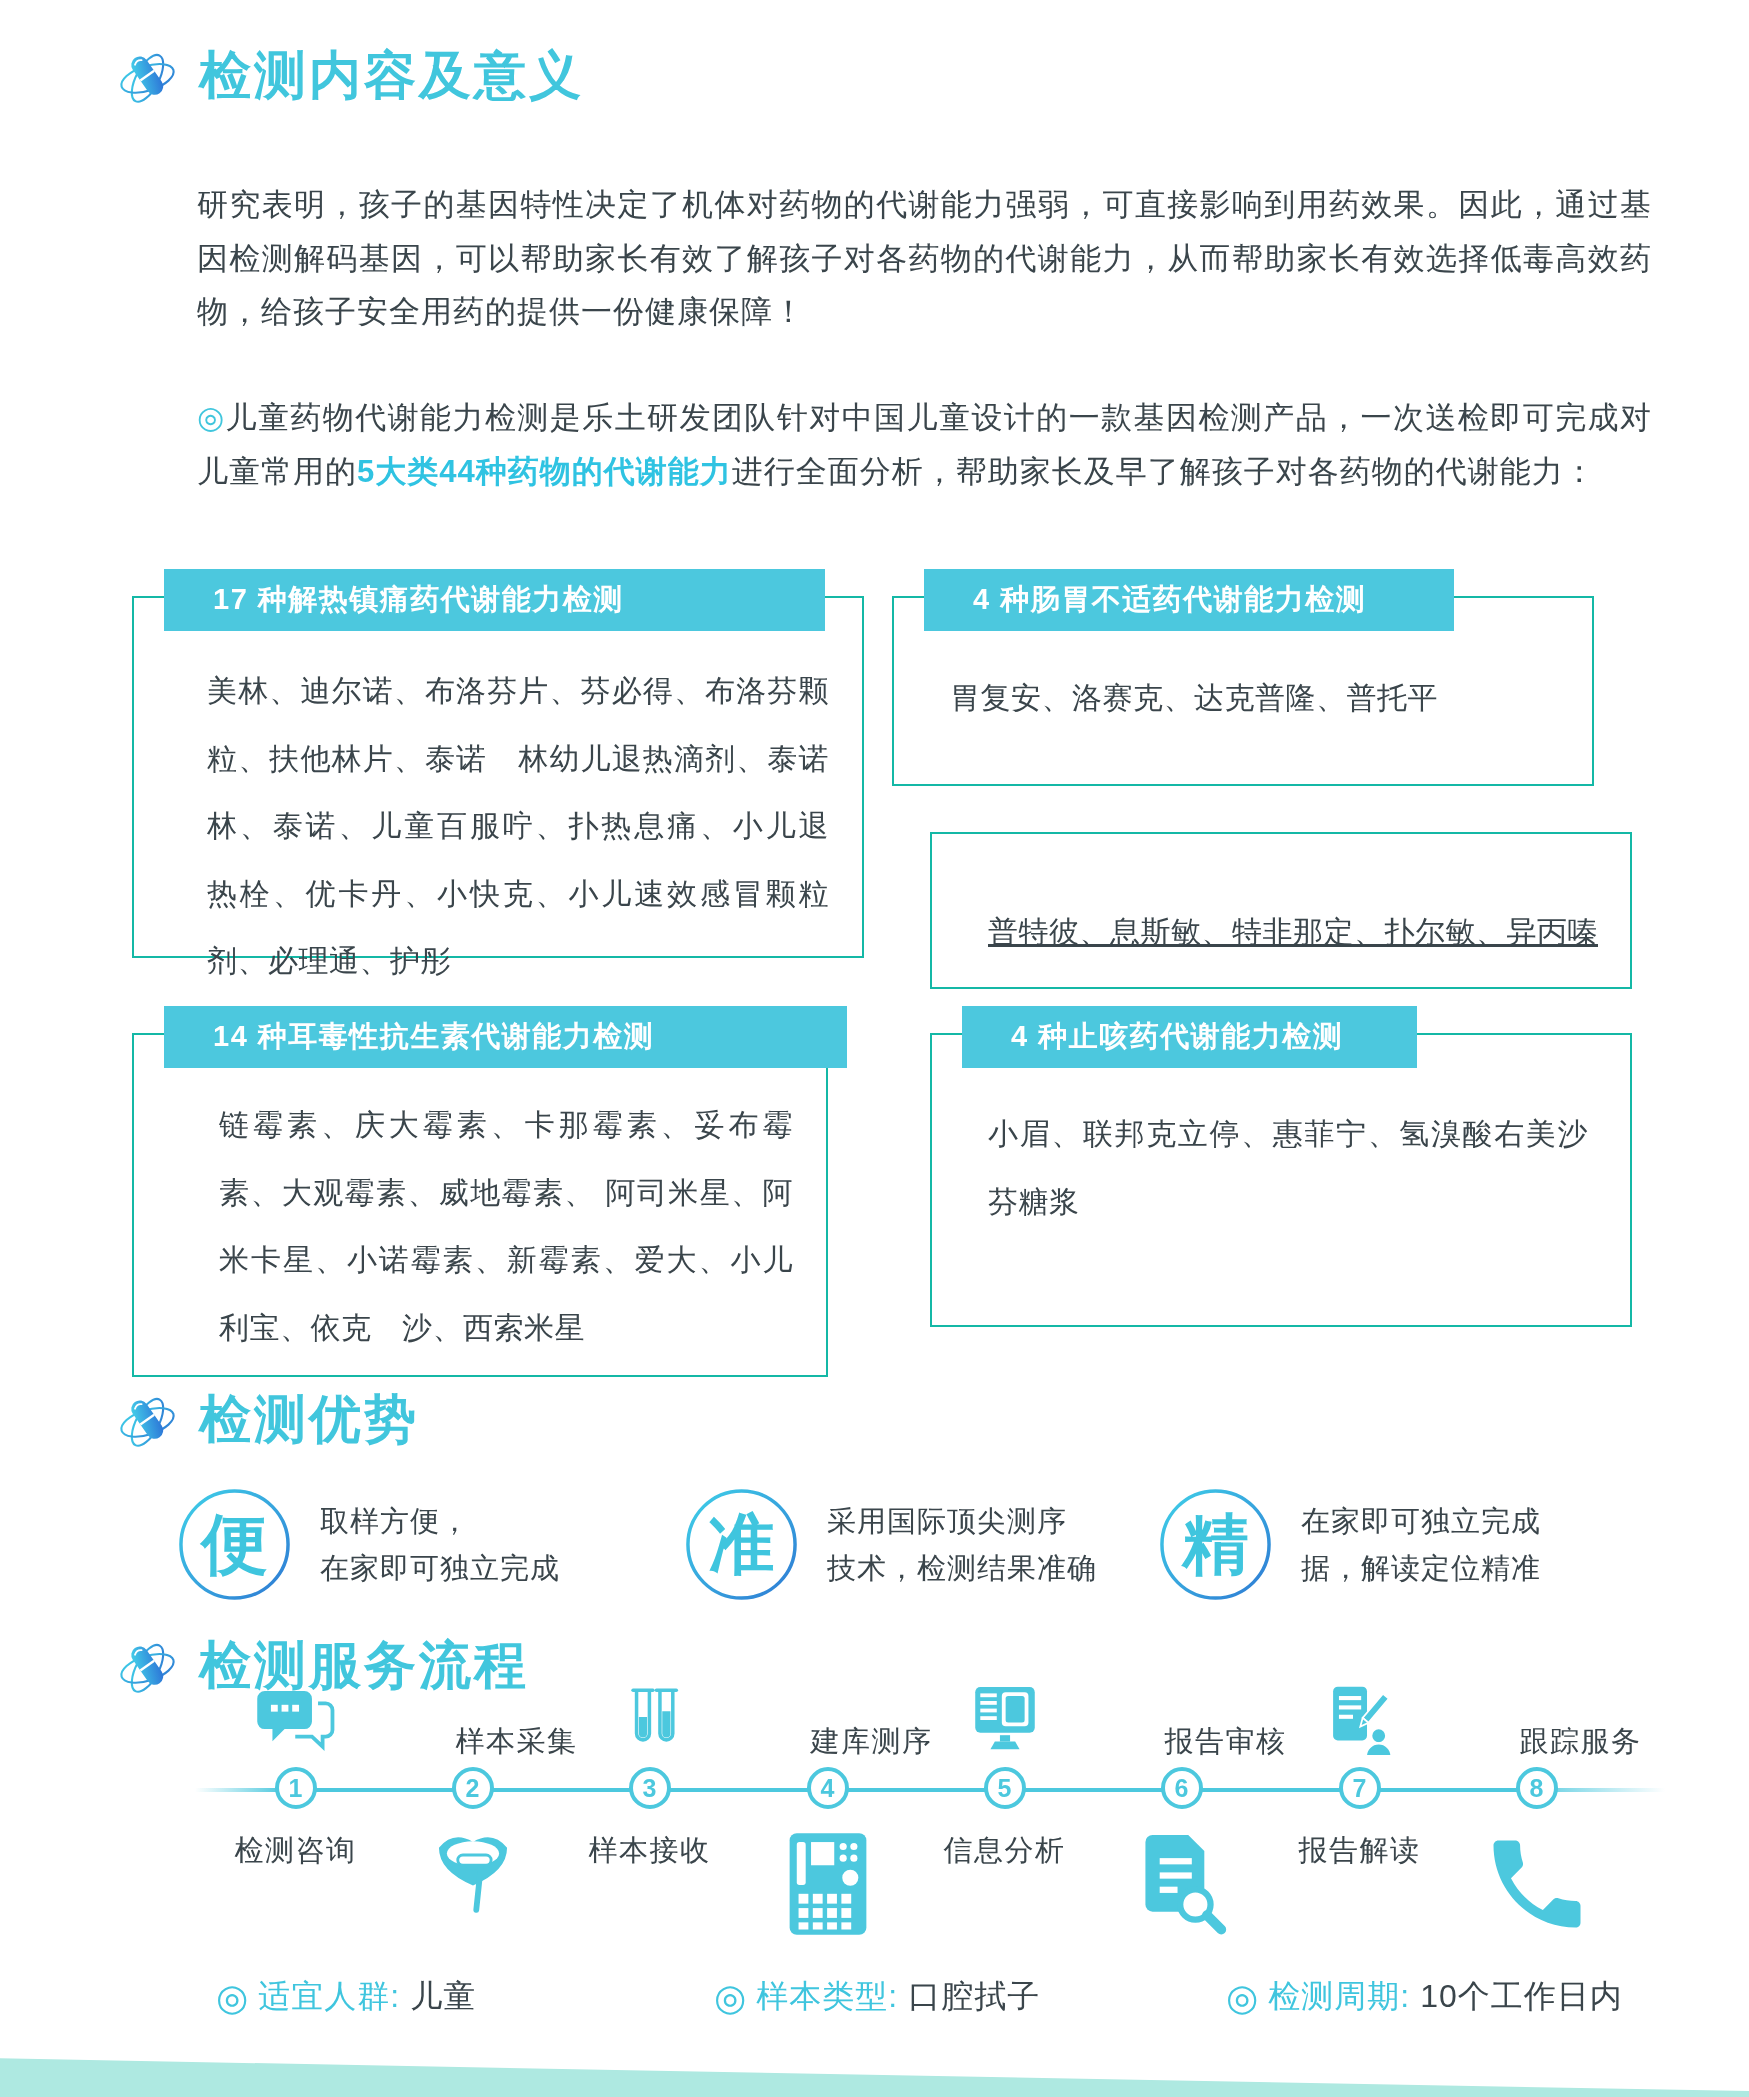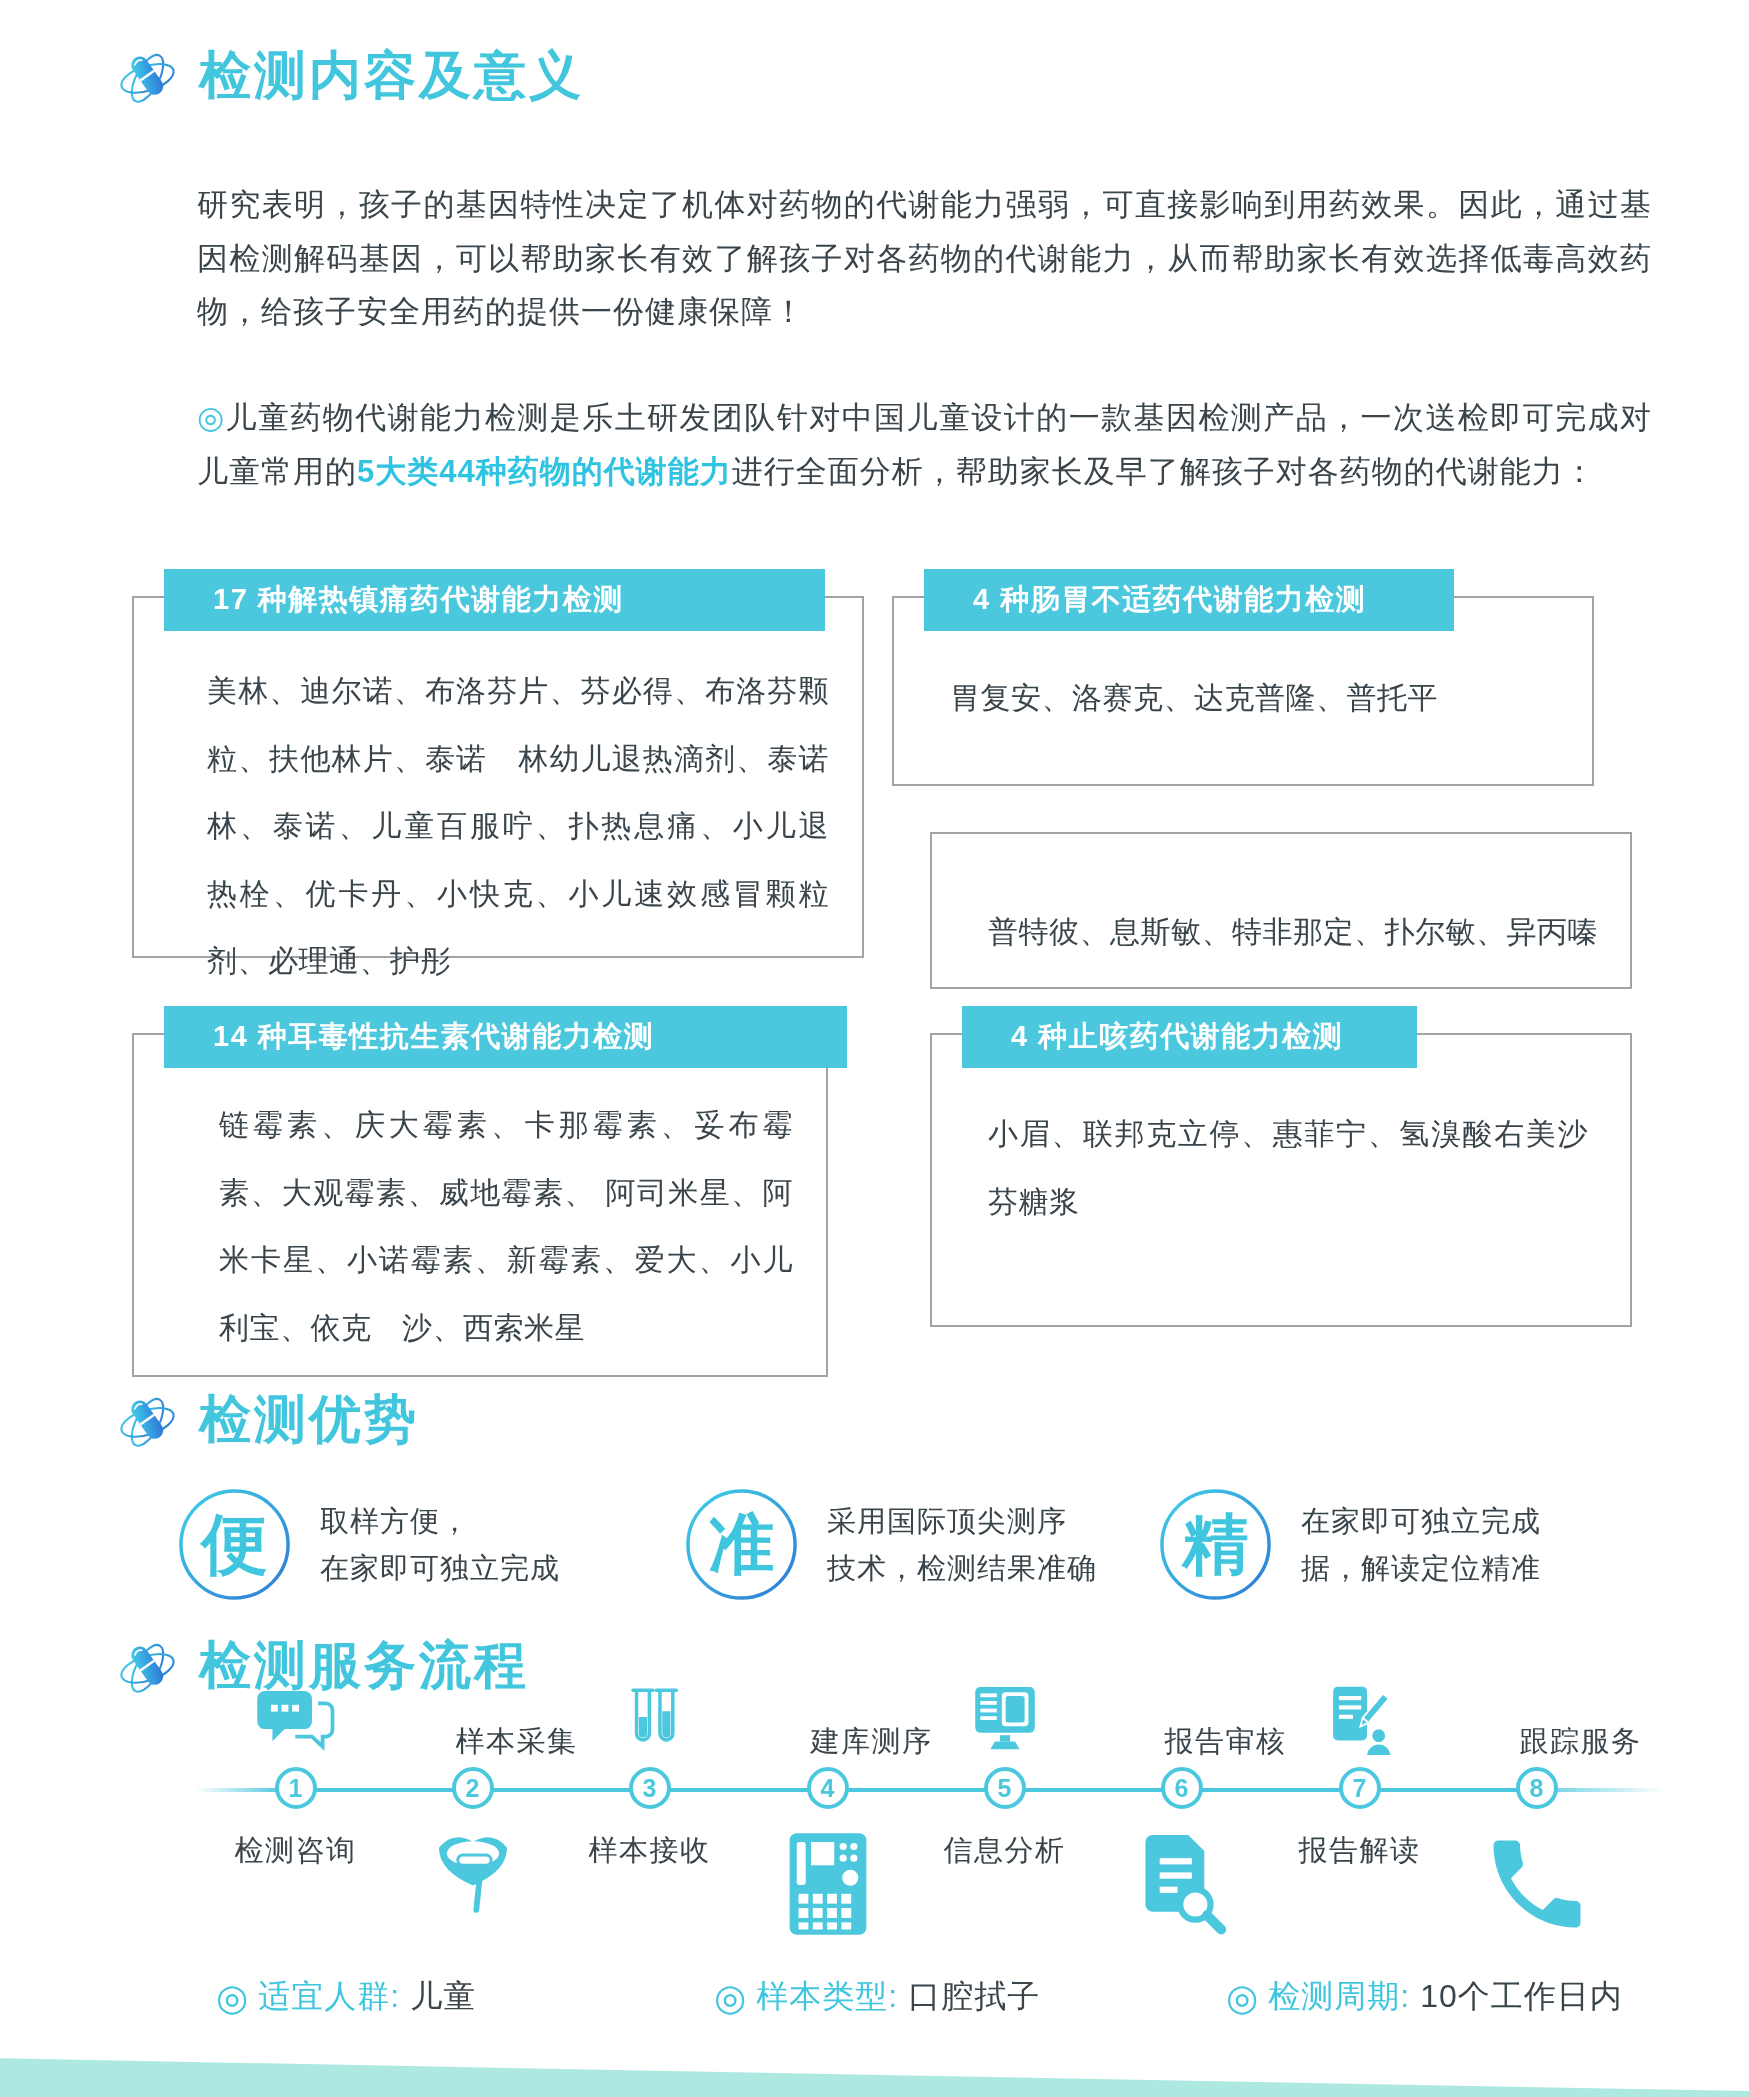--- a/index.html
+++ b/index.html
@@ -23,37 +23,37 @@
     position:absolute; left:197px; width:1455px;
     font-size:31px; line-height:1.73; letter-spacing:1px;
     text-align:justify; color:#3a454b;
   }
   #para1 { top:147px; }
   #para2 { top:360px; }
   .marker { color:#41c6dd; }
   .hl { color:#2fc3e2; font-weight:bold; }
 
   
-  .dbox { position:absolute; border:2px solid #a3a3a3; background:#fff; box-sizing:border-box; }
+  .dbox { position:absolute; border:2px solid #14b8a6; background:#fff; box-sizing:border-box; }
   .dbox-header {
     position:absolute; top:-29px; left:30px; height:62px;
     background:#4cc8de; color:#ffffff; font-size:29px; font-weight:bold;
     display:flex; align-items:center; padding-left:49px; box-sizing:border-box;
     letter-spacing:1.5px;
   }
   .dbox-content { font-size:30px; line-height:2.25; letter-spacing:0.5px; color:#3a454b; }
   #box1 { left:132px;  top:596px; width:732px; height:362px; }
   #box1 .dbox-header { width:661px; }
   #box1 .dbox-content { padding:59px 33px 0 73px; text-align:justify; }
   #box2 { left:892px; top:596px; width:702px; height:190px; }
   #box2 .dbox-header { width:530px; }
   #box2 .dbox-content { padding:66px 20px 0 56px; white-space:nowrap; }
   #box3 { left:930px; top:832px; width:702px; height:157px; }
   #box3 .dbox-header { width:500px; }
-  #box3 .dbox-content { padding:64px 15px 0 56px; white-space:nowrap; }
+  #box3 .dbox-content { padding:64px 15px 0 56px; white-space:nowrap;text-decoration:underline; }
   #box4 { left:132px;  top:1033px; width:696px; height:344px;padding-left:12px; }
   #box4 .dbox-header { width:683px; }
   #box4 .dbox-content { padding:56px 33px 0 73px; text-align:justify; }
   #box5 { left:930px; top:1033px; width:702px; height:294px; }
   #box5 .dbox-header { width:455px; }
   #box5 .dbox-content { padding:65px 42px 0 56px; text-align:justify; }
 
   
   .adv { position:absolute; top:1485px; display:flex; align-items:center; gap:26px; }
   #adv1 { left:175px; }  #adv2 { left:682px; }  #adv3 { left:1156px; }

